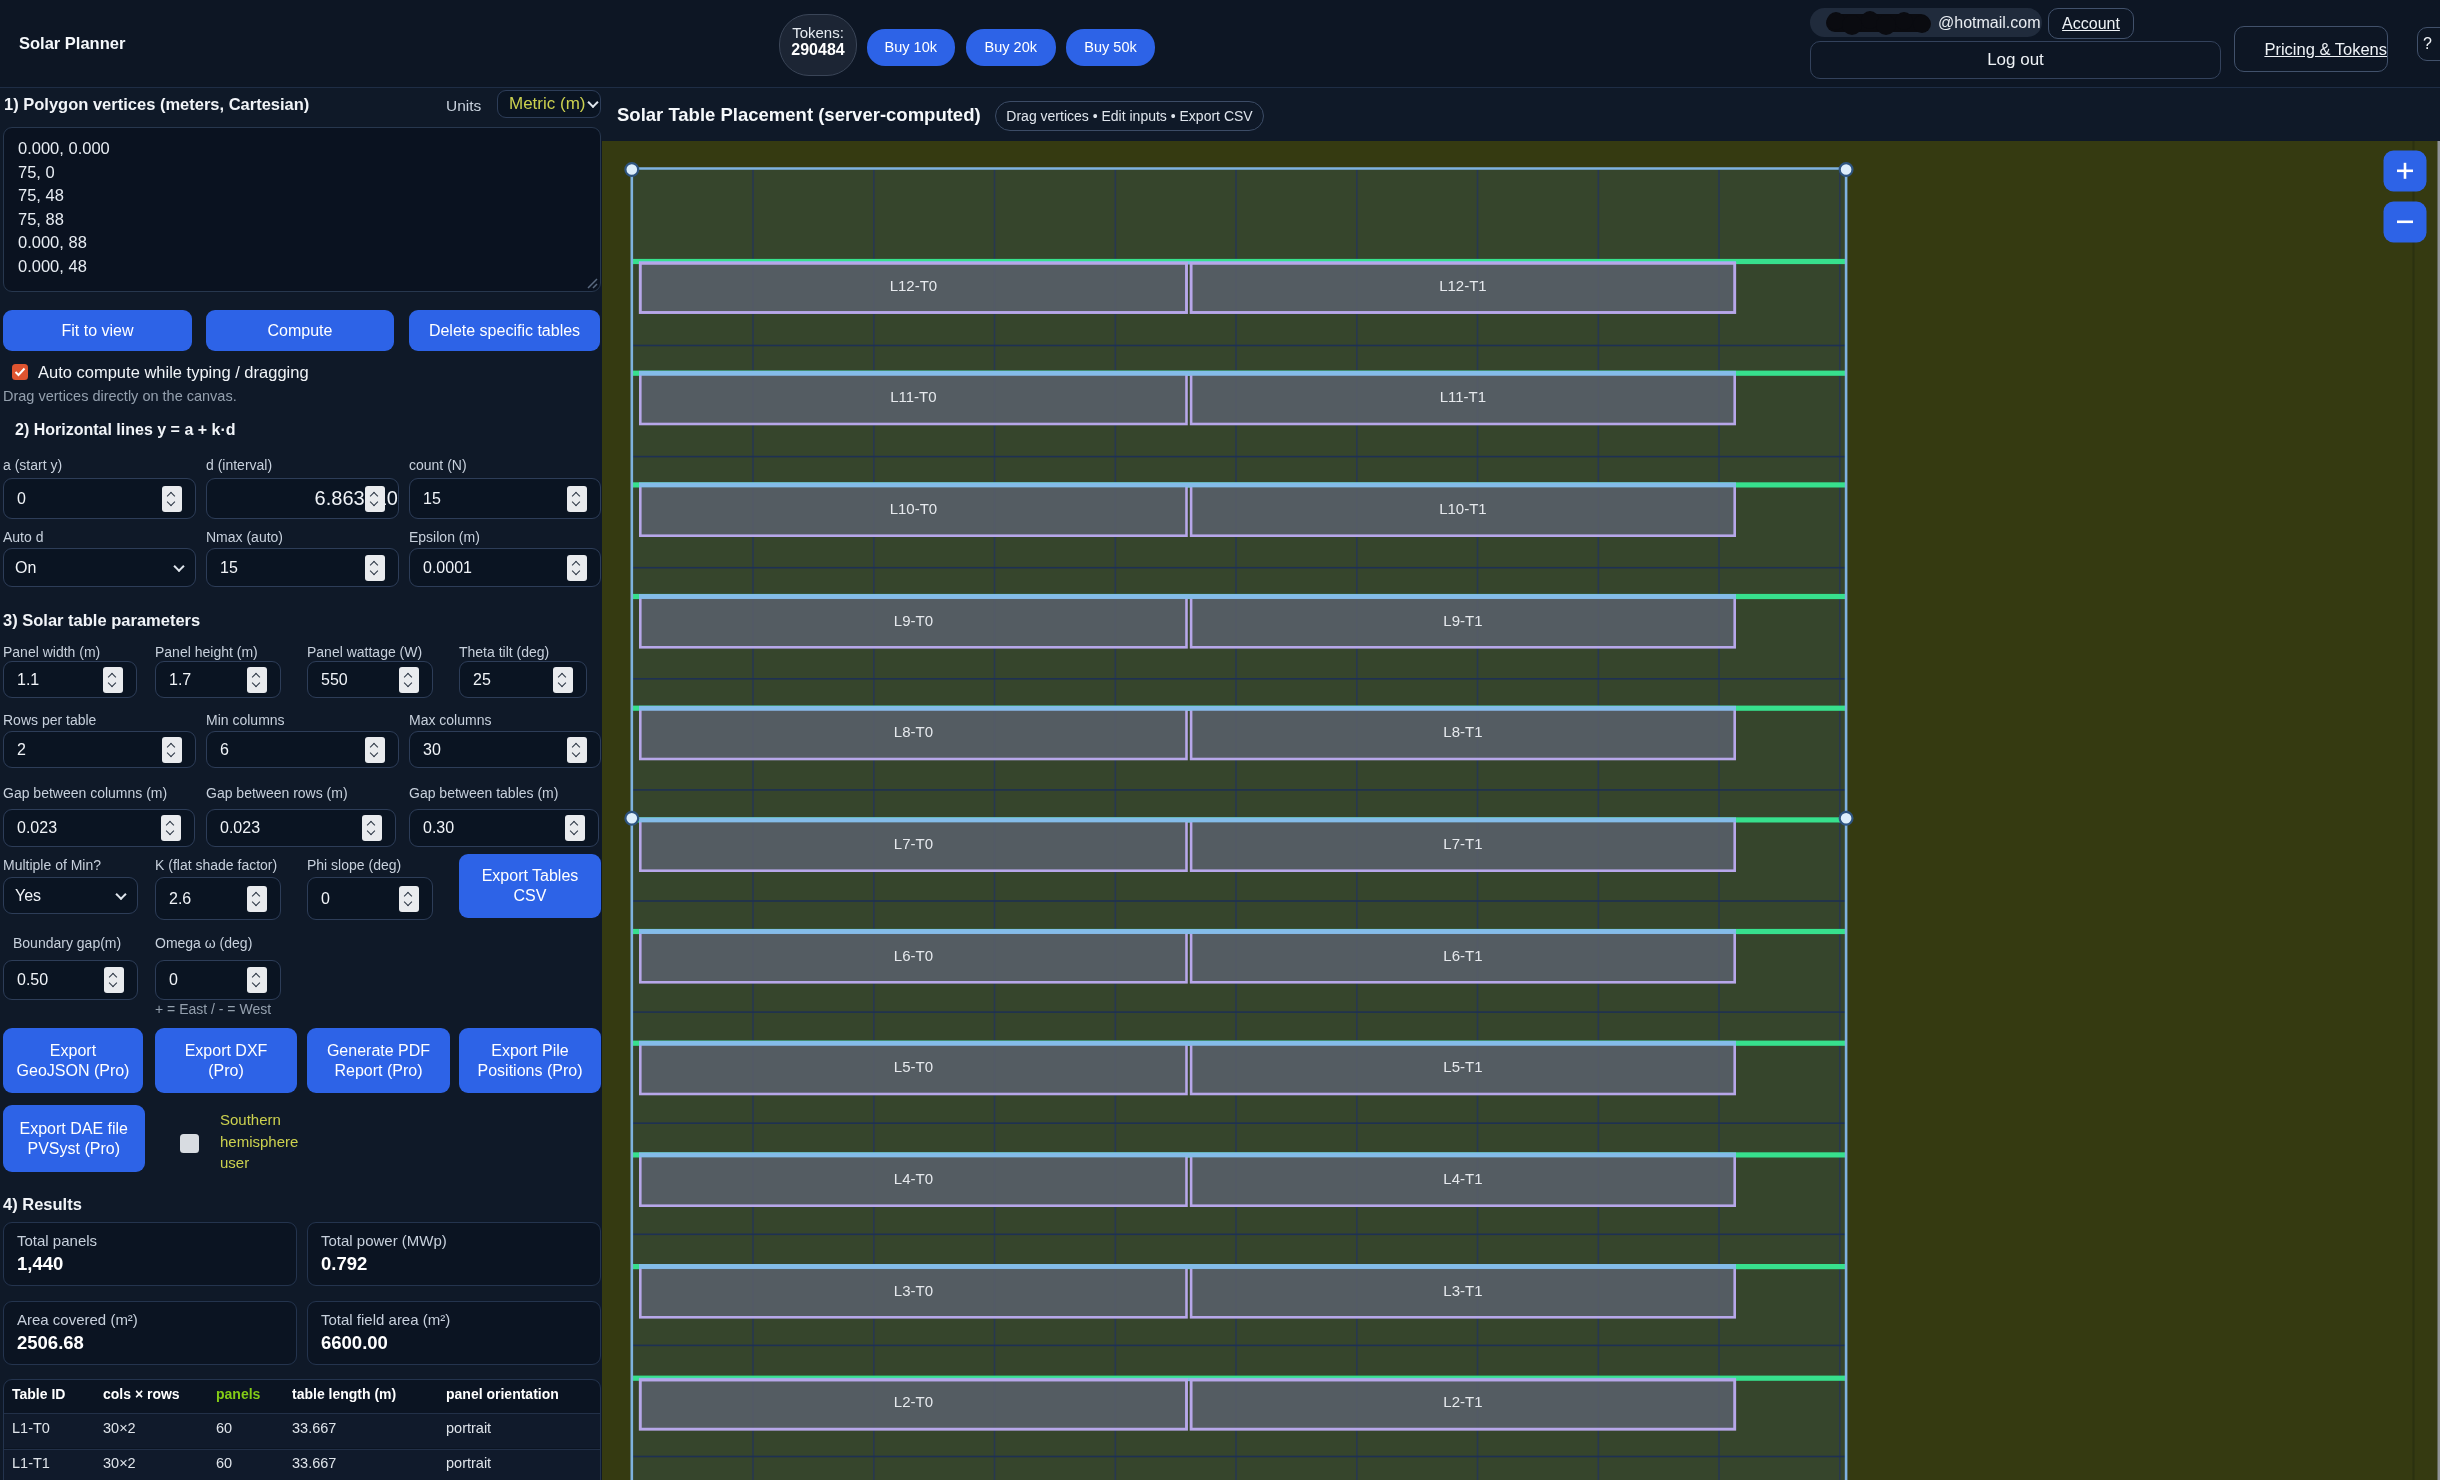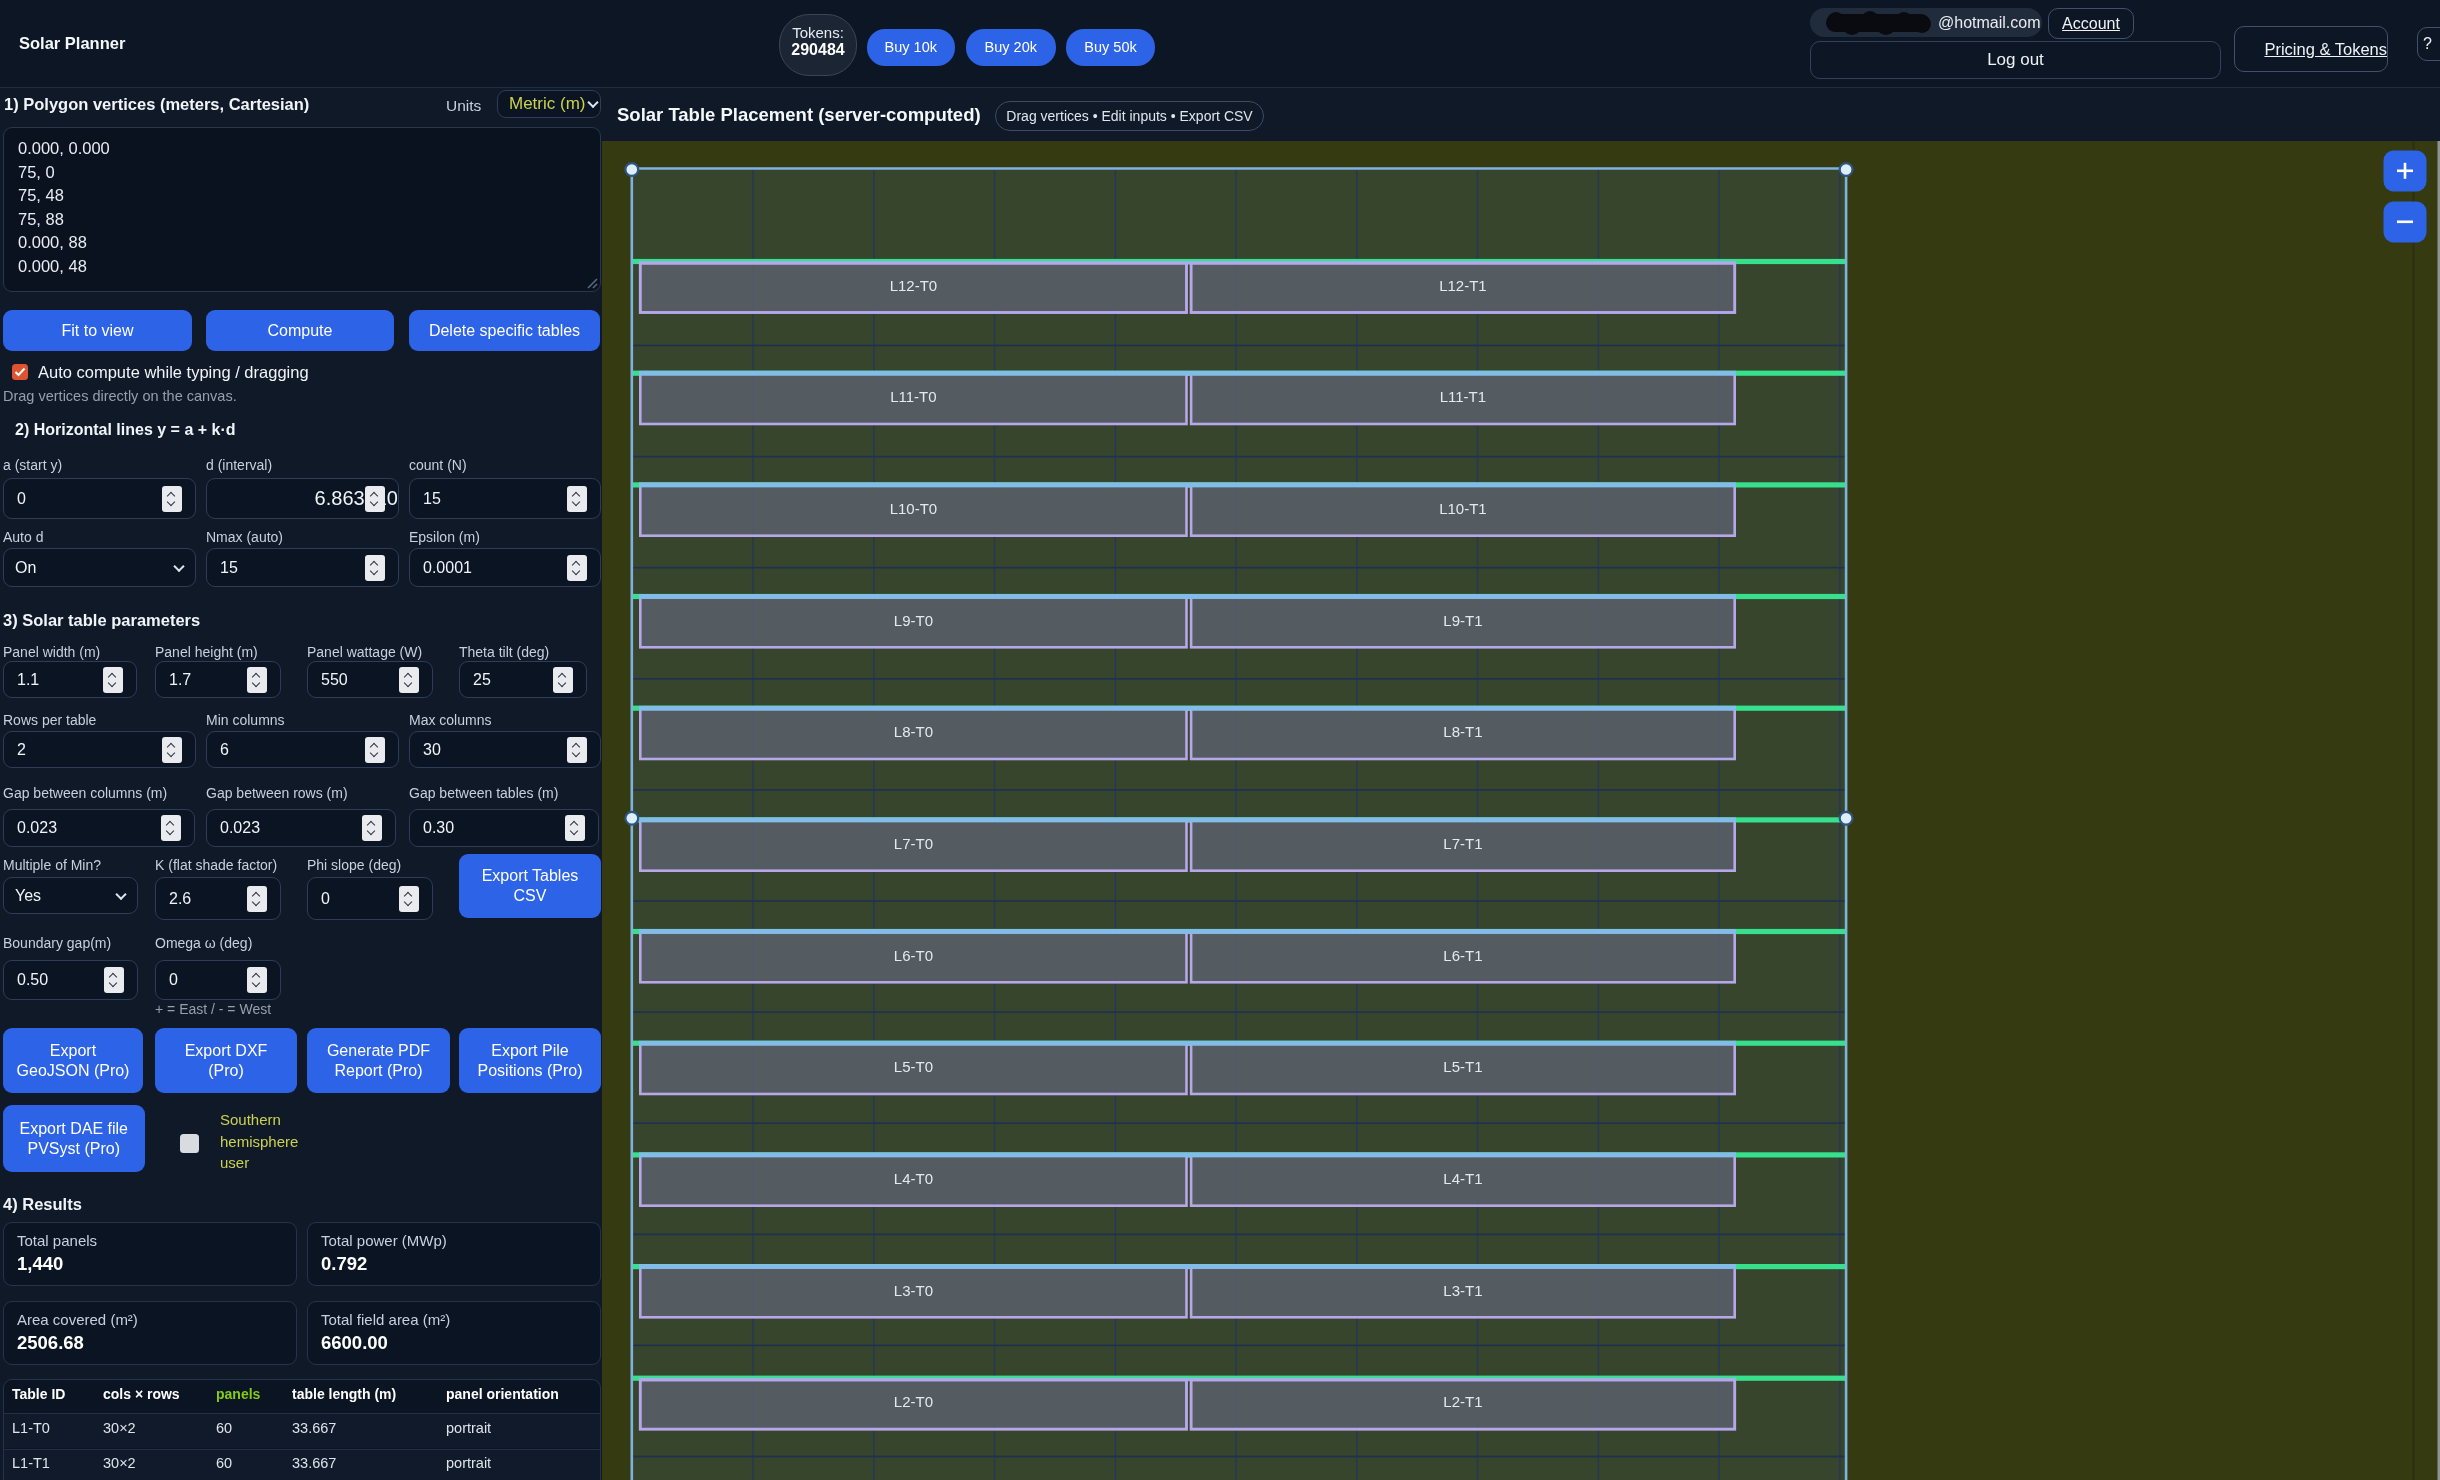--- a/index.html
+++ b/index.html
@@ -230,21 +230,21 @@
 <div class="inp" style="left:307px;top:877px;width:126px;height:43px;font-size:16px;">
     <span class="t">0</span>
     <span class="spin">
       <b class="u"></b>
       <b class="d"></b>
     </span>
   </div>
 <div class="btn" style="left:459px;top:854px;width:142px;height:64px;font-size:16px;">
     <span class="tc">Export Tables<br>CSV</span>
   </div>
-<div class="lab" style="left:3px;top:935px;text-decoration:underline;"><span class="t">Boundary gap(m)</span></div>
+<div class="lab" style="left:13px;top:935px;text-decoration:underline;"><span class="t">Boundary gap(m)</span></div>
 <div class="lab" style="left:155px;top:935px;"><span class="t">Omega ω (deg)</span></div>
 <div class="inp" style="left:3px;top:960px;width:135px;height:40px;font-size:16px;">
     <span class="t">0.50</span>
     <span class="spin">
       <b class="u"></b>
       <b class="d"></b>
     </span>
   </div>
 <div class="inp" style="left:155px;top:960px;width:126px;height:40px;font-size:16px;">
     <span class="t">0</span>

